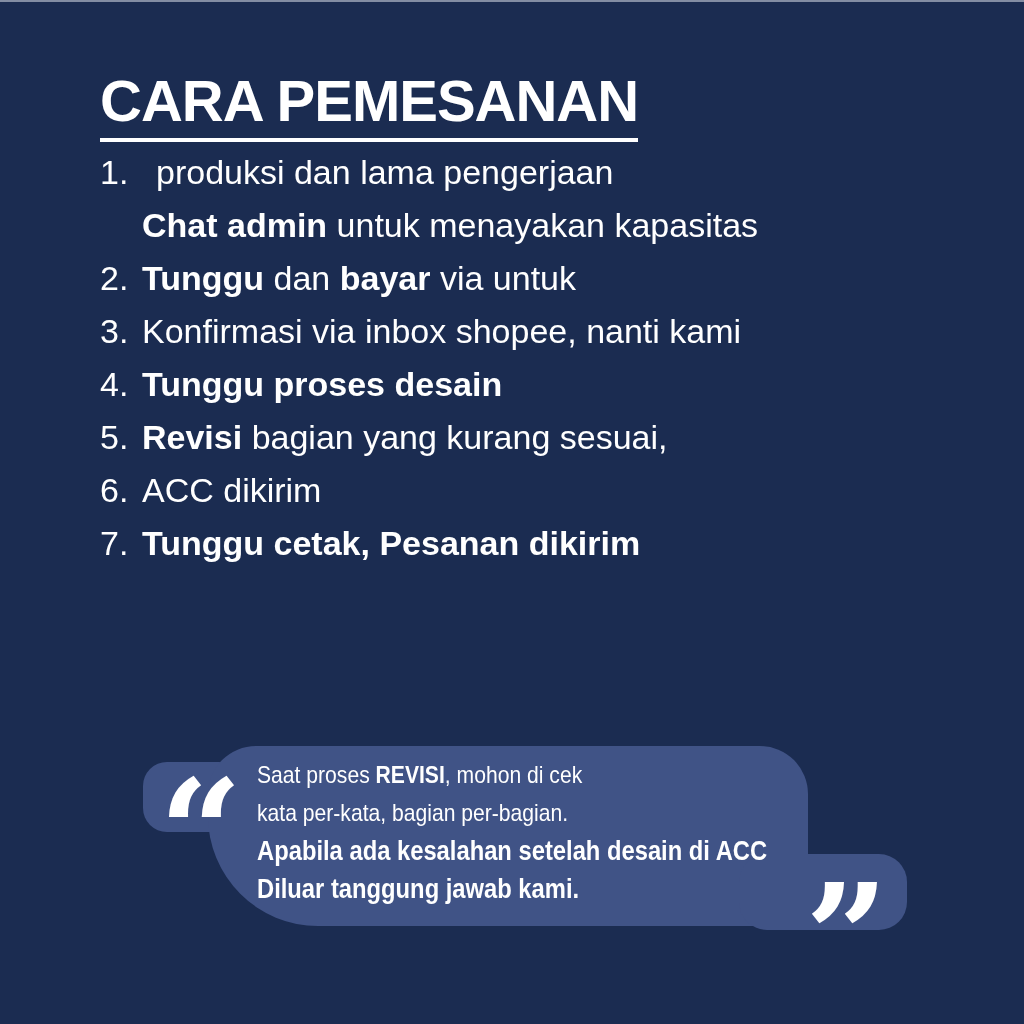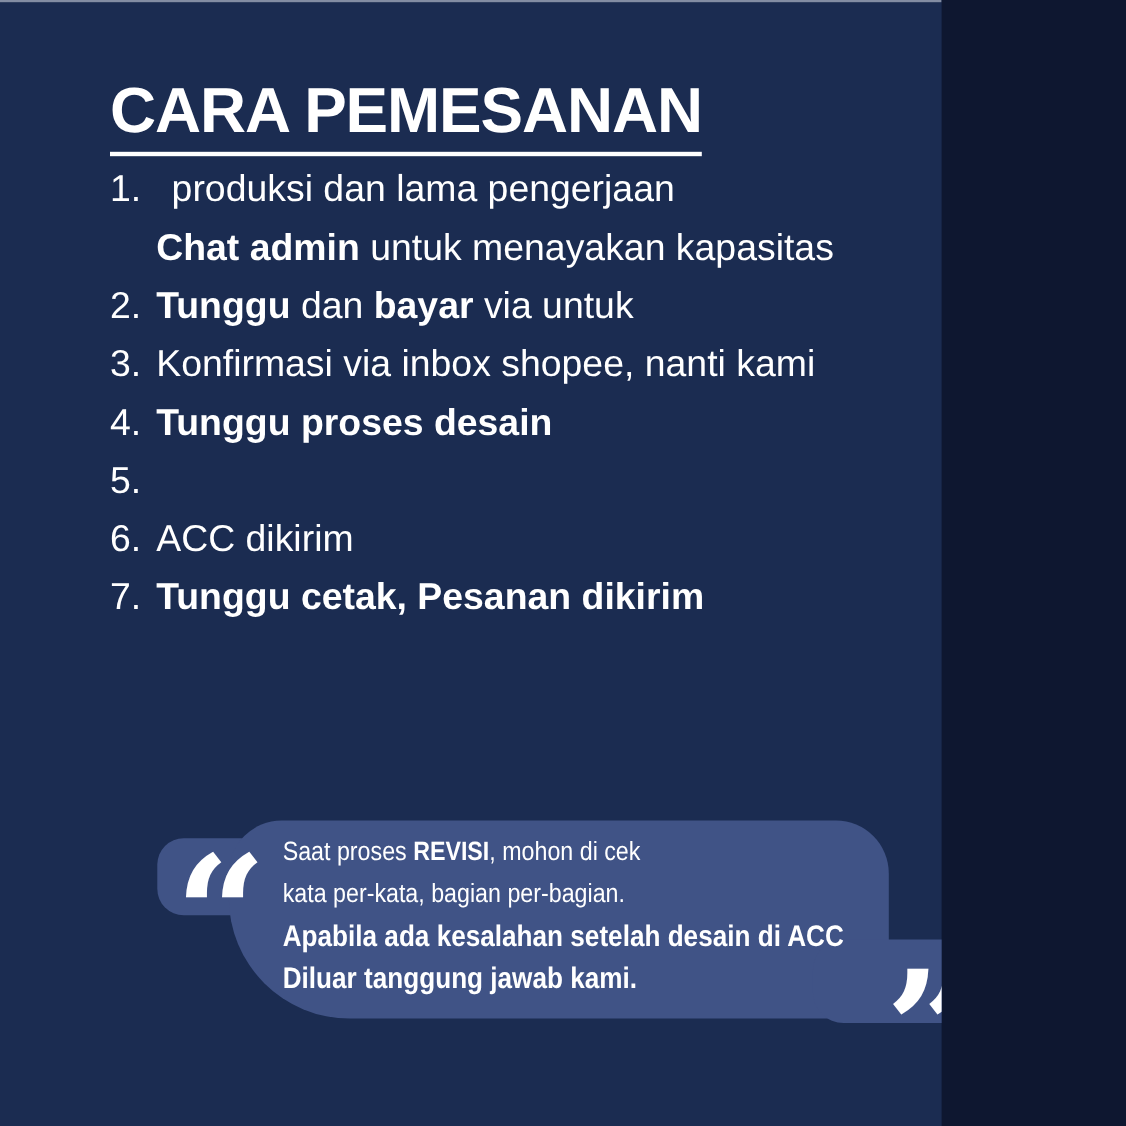--- a/index.html
+++ b/index.html
@@ -1,18 +1,18 @@
 <!DOCTYPE html>
 <html><head>
 <meta charset="utf-8">
 <style>
   html, body { margin: 0; padding: 0; background: #0e1730; }
   .canvas {
     position: relative;
-    width: 856px;
+    width: 1024px;
     height: 1024px;
     overflow: hidden;
     background: var(--bg, #1b2c51);
     color: var(--fg, #ffffff);
     font-family: "Liberation Sans", "DejaVu Sans", sans-serif;
   }
   .top-edge {
     position: absolute; top: 0; left: 0;
     width: 100%; height: 2px;
     background: rgba(235, 238, 245, 0.5);
@@ -113,20 +113,21 @@
       </li>
       <li class="step">
         <span class="num">4.</span>
         <div class="content">
           <div class="line"><span class="b">Tunggu proses desain</span></div>
         </div>
       </li>
       <li class="step">
         <span class="num">5.</span>
         <div class="content">
+          <div class="line"><span class="b">Revisi</span><span> bagian yang kurang sesuai,</span></div>
         </div>
       </li>
       <li class="step">
         <span class="num">6.</span>
         <div class="content">
           <div class="line"><span>ACC dikirim</span></div>
         </div>
       </li>
       <li class="step">
         <span class="num">7.</span>

